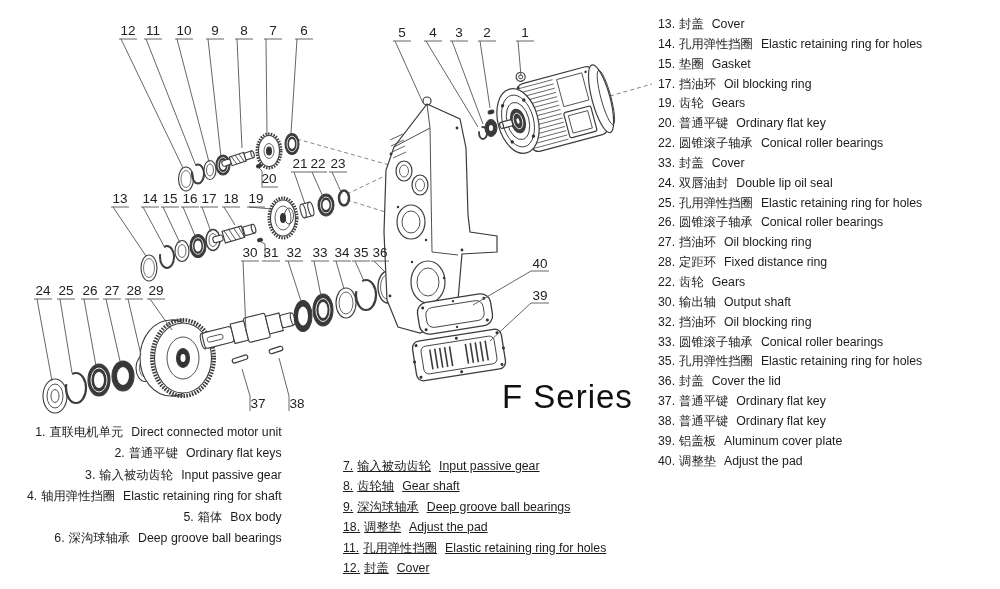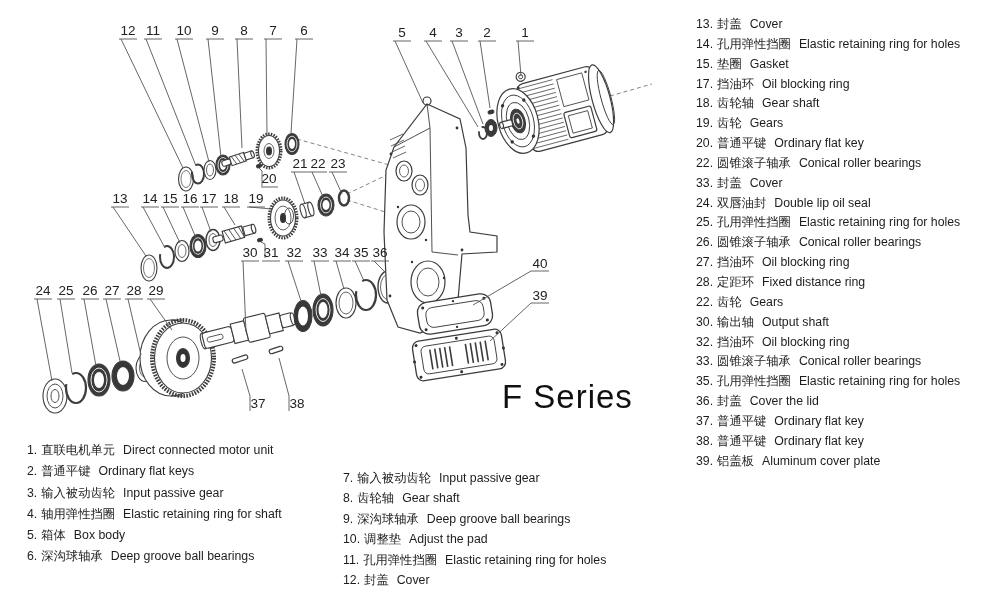--- a/index.html
+++ b/index.html
@@ -3,23 +3,23 @@
 <meta charset="utf-8">
 <style>
   html,body{margin:0;padding:0;background:#ffffff;}
   .stage{position:relative;width:1000px;height:589px;background:#fff;overflow:hidden;
          font-family:"Liberation Sans","DejaVu Sans",sans-serif;color:#1d1d1d;}
   svg text{font-family:"Liberation Sans","DejaVu Sans",sans-serif;fill:#222;}
   .callout{font-size:13.5px;}
   .series{font-size:33px;letter-spacing:1px;fill:#101010;}
   .col{position:absolute;list-style:none;margin:0;padding:0;white-space:nowrap;font-size:12.3px;}
   .col li{display:block;}
-  .col-left{left:27px;top:440px;}   .col-left li{height:21.3px;line-height:21.3px;}
-  .col-center{left:343px;top:468px;}.col-center li{height:20.4px;line-height:20.4px;}
-  .col-right{left:696px;top:15px;}  .col-right li{height:19.85px;line-height:19.85px;}
+  .col-left{left:27px;top:422px;text-align:right;}   .col-left li{height:21.3px;line-height:21.3px;}
+  .col-center{left:343px;top:456px;text-decoration:underline;}.col-center li{height:20.4px;line-height:20.4px;}
+  .col-right{left:658px;top:15px;}  .col-right li{height:19.85px;line-height:19.85px;}
   .pn{margin-right:4px;} .zh{margin-right:8px;}
 </style>
 </head>
 <body>
 
 <div class="stage">
 
 <svg width="655" height="589" viewBox="0 0 655 589">
 
   <g stroke="#777" stroke-width="0.9" stroke-dasharray="4 3" fill="none">
@@ -302,45 +302,45 @@
   <li><span class="pn">4.</span><span class="zh">轴用弹性挡圈</span><span class="en">Elastic retaining ring for shaft</span></li>
   <li><span class="pn">5.</span><span class="zh">箱体</span><span class="en">Box body</span></li>
   <li><span class="pn">6.</span><span class="zh">深沟球轴承</span><span class="en">Deep groove ball bearings</span></li>
 </ol>
 
 
 <ol class="col col-center">
   <li><span class="pn">7.</span><span class="zh">输入被动齿轮</span><span class="en">Input passive gear</span></li>
   <li><span class="pn">8.</span><span class="zh">齿轮轴</span><span class="en">Gear shaft</span></li>
   <li><span class="pn">9.</span><span class="zh">深沟球轴承</span><span class="en">Deep groove ball bearings</span></li>
-  <li><span class="pn">10.</span><span class="zh">调整垫</span><span class="en">Adjust the pad</span></li>
+  <li><span class="pn">18.</span><span class="zh">调整垫</span><span class="en">Adjust the pad</span></li>
   <li><span class="pn">11.</span><span class="zh">孔用弹性挡圈</span><span class="en">Elastic retaining ring for holes</span></li>
   <li><span class="pn">12.</span><span class="zh">封盖</span><span class="en">Cover</span></li>
 </ol>
 
 
 <ol class="col col-right">
   <li><span class="pn">13.</span><span class="zh">封盖</span><span class="en">Cover</span></li>
   <li><span class="pn">14.</span><span class="zh">孔用弹性挡圈</span><span class="en">Elastic retaining ring for holes</span></li>
   <li><span class="pn">15.</span><span class="zh">垫圈</span><span class="en">Gasket</span></li>
   <li><span class="pn">17.</span><span class="zh">挡油环</span><span class="en">Oil blocking ring</span></li>
-  <li><span class="pn">18.</span><span class="zh">齿轮轴</span><span class="en">Gear shaft</span></li>
   <li><span class="pn">19.</span><span class="zh">齿轮</span><span class="en">Gears</span></li>
   <li><span class="pn">20.</span><span class="zh">普通平键</span><span class="en">Ordinary flat key</span></li>
   <li><span class="pn">22.</span><span class="zh">圆锥滚子轴承</span><span class="en">Conical roller bearings</span></li>
   <li><span class="pn">33.</span><span class="zh">封盖</span><span class="en">Cover</span></li>
   <li><span class="pn">24.</span><span class="zh">双唇油封</span><span class="en">Double lip oil seal</span></li>
   <li><span class="pn">25.</span><span class="zh">孔用弹性挡圈</span><span class="en">Elastic retaining ring for holes</span></li>
   <li><span class="pn">26.</span><span class="zh">圆锥滚子轴承</span><span class="en">Conical roller bearings</span></li>
   <li><span class="pn">27.</span><span class="zh">挡油环</span><span class="en">Oil blocking ring</span></li>
   <li><span class="pn">28.</span><span class="zh">定距环</span><span class="en">Fixed distance ring</span></li>
   <li><span class="pn">22.</span><span class="zh">齿轮</span><span class="en">Gears</span></li>
   <li><span class="pn">30.</span><span class="zh">输出轴</span><span class="en">Output shaft</span></li>
   <li><span class="pn">32.</span><span class="zh">挡油环</span><span class="en">Oil blocking ring</span></li>
   <li><span class="pn">33.</span><span class="zh">圆锥滚子轴承</span><span class="en">Conical roller bearings</span></li>
   <li><span class="pn">35.</span><span class="zh">孔用弹性挡圈</span><span class="en">Elastic retaining ring for holes</span></li>
   <li><span class="pn">36.</span><span class="zh">封盖</span><span class="en">Cover the lid</span></li>
   <li><span class="pn">37.</span><span class="zh">普通平键</span><span class="en">Ordinary flat key</span></li>
   <li><span class="pn">38.</span><span class="zh">普通平键</span><span class="en">Ordinary flat key</span></li>
   <li><span class="pn">39.</span><span class="zh">铝盖板</span><span class="en">Aluminum cover plate</span></li>
+  <li><span class="pn">40.</span><span class="zh">调整垫</span><span class="en">Adjust the pad</span></li>
 </ol>
 
 </div>
 
 </body></html>

